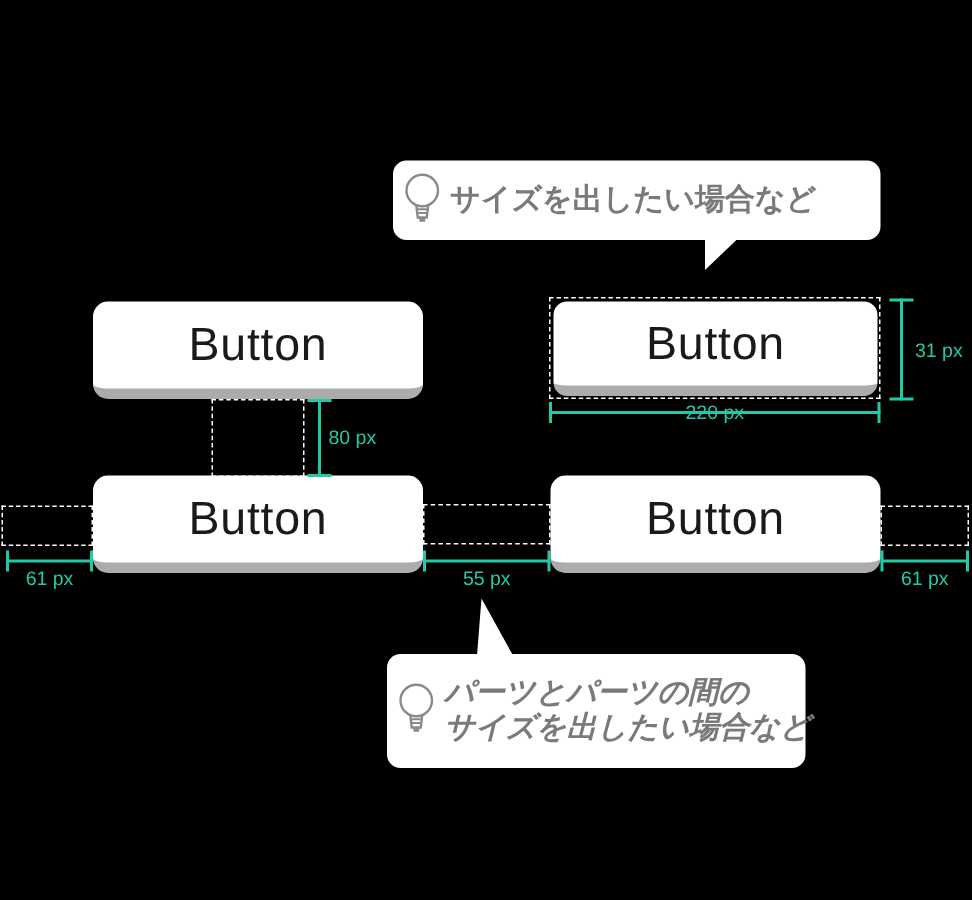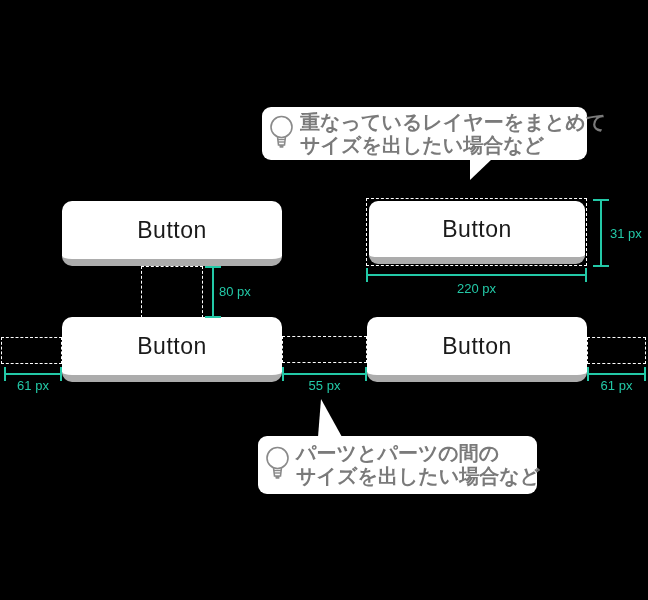--- a/index.html
+++ b/index.html
@@ -17,21 +17,21 @@
     font-family:"Liberation Sans",sans-serif;
   }
   
   .ui-button{
     position:absolute;
     box-sizing:border-box;
     background:#fff;
     border-bottom:7px solid var(--btn-shadow);
     border-radius:10px;
     display:flex;align-items:center;justify-content:center;
-    font-size:23px;color:#1a1a1a;
+    font-size:31px;color:#1a1a1a;
     letter-spacing:0.5px;
   }
   
   .dashed-box{
     position:absolute;
     box-sizing:border-box;
     border:1px dashed #fff;
     background:transparent;
   }
   
@@ -81,21 +81,20 @@
 
   <div class="tooltip" style="left:262px;top:107px;width:325px;height:53px;">
     <svg class="bulb" width="27" height="40" viewBox="0 0 27 40">
       <circle cx="13.5" cy="13" r="10.5" fill="none" stroke="currentColor" stroke-width="1.6"></circle>
       <path d="M9.5 22.5 L10.5 31 L16.5 31 L17.5 22.5" fill="none" stroke="currentColor" stroke-width="1.6"></path>
       <line x1="10" y1="25.5" x2="17" y2="25.5" stroke="currentColor" stroke-width="1.4"></line>
       <line x1="10.3" y1="28" x2="16.7" y2="28" stroke="currentColor" stroke-width="1.4"></line>
       <path d="M11.3 31 L11.7 33.8 L15.3 33.8 L15.7 31 Z" fill="currentColor"></path>
     </svg>
     <div class="lines">
-      <div>重なっているレイヤーをまとめて</div>
       <div>サイズを出したい場合など</div>
     </div>
   </div>
   <svg class="tail" style="left:470px;top:159px;" width="22" height="21">
     <polygon points="0,0 22,0 0,21" fill="#fff"></polygon>
   </svg>
 
   <div class="ui-button" style="left:62px;top:201px;width:220px;height:65px;">
     <span>Button</span>
   </div>
@@ -117,35 +116,35 @@
   <div class="dashed-box" style="left:282px;top:336px;width:85px;height:27px;"></div>
   <div class="dashed-box" style="left:587px;top:337px;width:59px;height:27px;"></div>
 
   <div class="vmeasure" style="left:212px;top:266px;height:52px;"></div>
   <div class="mlabel" style="left:219px;top:285px;">80 px</div>
 
   <div class="vmeasure" style="left:600px;top:199px;height:68px;"></div>
   <div class="mlabel" style="left:610px;top:227px;">31 px</div>
 
   <div class="hmeasure" style="left:366px;top:274px;width:221px;"></div>
-  <div class="mlabel center" style="left:366px;top:282px;width:221px;">220 px</div>
+  <div class="mlabel center" style="left:366px;top:268px;width:221px;">220 px</div>
 
   <div class="hmeasure" style="left:4px;top:373px;width:58px;"></div>
   <div class="mlabel center" style="left:4px;top:379px;width:58px;">61 px</div>
 
   <div class="hmeasure" style="left:282px;top:373px;width:85px;"></div>
   <div class="mlabel center" style="left:282px;top:379px;width:85px;">55 px</div>
 
   <div class="hmeasure" style="left:587px;top:373px;width:59px;"></div>
   <div class="mlabel center" style="left:587px;top:379px;width:59px;">61 px</div>
 
   <svg class="tail" style="left:316px;top:399px;" width="28" height="38">
     <polygon points="5,0 2,38 26,38" fill="#fff"></polygon>
   </svg>
-  <div class="tooltip" style="left:258px;top:436px;width:279px;height:58px;">
+  <div class="tooltip" style="left:258px;top:436px;width:279px;height:76px;font-style:italic;">
     <svg class="bulb" width="27" height="40" viewBox="0 0 27 40">
       <circle cx="13.5" cy="13" r="10.5" fill="none" stroke="currentColor" stroke-width="1.6"></circle>
       <path d="M9.5 22.5 L10.5 31 L16.5 31 L17.5 22.5" fill="none" stroke="currentColor" stroke-width="1.6"></path>
       <line x1="10" y1="25.5" x2="17" y2="25.5" stroke="currentColor" stroke-width="1.4"></line>
       <line x1="10.3" y1="28" x2="16.7" y2="28" stroke="currentColor" stroke-width="1.4"></line>
       <path d="M11.3 31 L11.7 33.8 L15.3 33.8 L15.7 31 Z" fill="currentColor"></path>
     </svg>
     <div class="lines">
       <div>パーツとパーツの間の</div>
       <div>サイズを出したい場合など</div>

